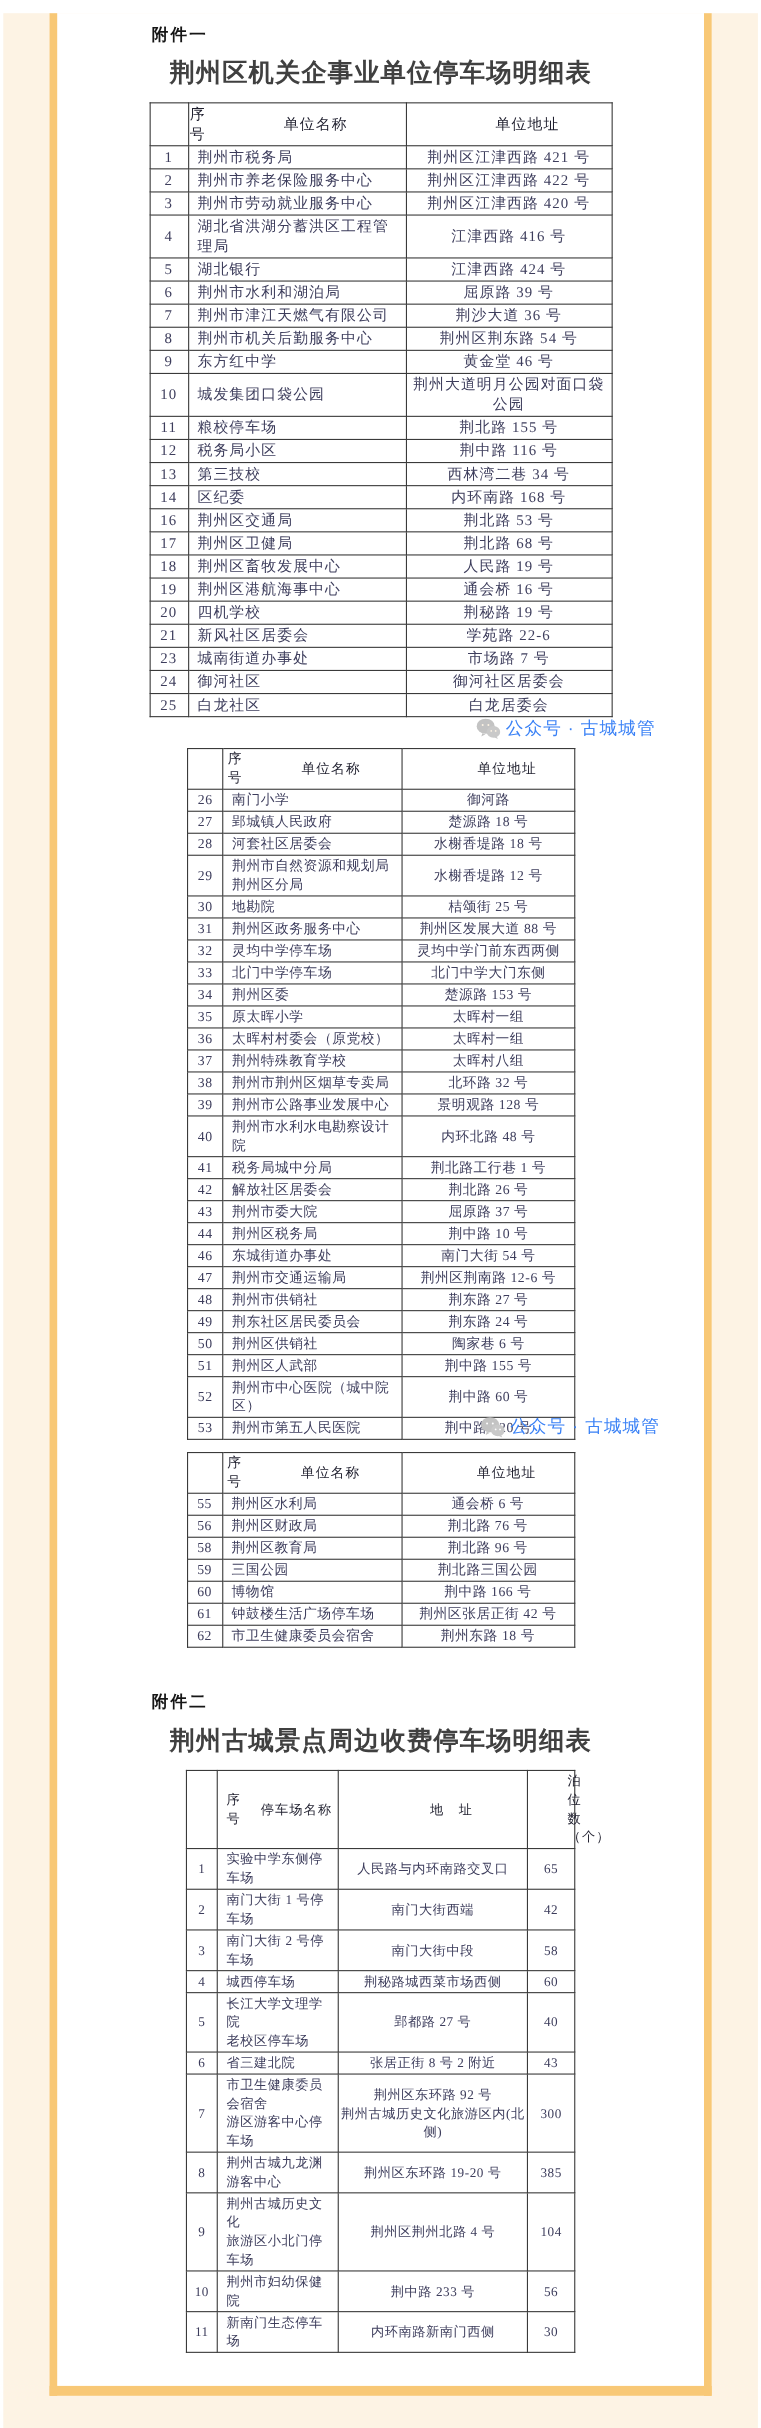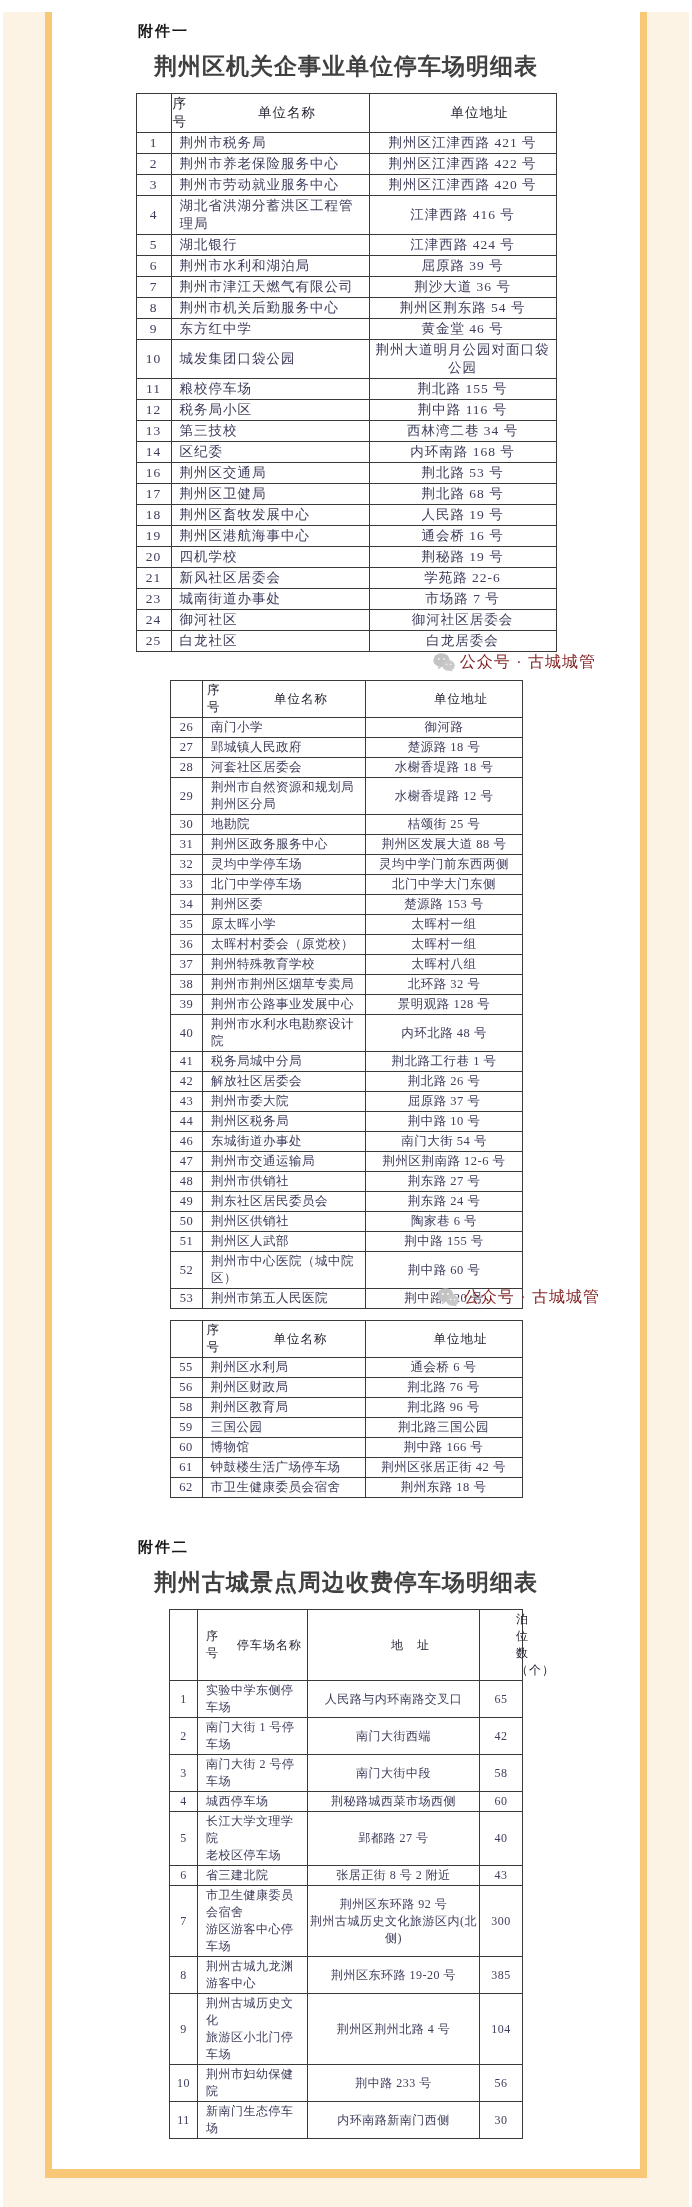--- a/index.html
+++ b/index.html
@@ -70,21 +70,21 @@
   .t3x tr{height:18px;}
   .t3x{margin-top:26px;}
   .t4x{width:353px;font-size:12px;letter-spacing:0.5px;}
   .t4x tr{height:19px;}
   .t4x th, .t4x td{white-space:pre-line;}
   .t4x td:nth-child(2){text-align:center;padding-left:2px;}
   .att-label.l2{margin-top:40px;}
   
   .wm{
     font-size:16px;
-    color:#7f1d1d;
+    color:#3b82f6;
     letter-spacing:1px;
     display:flex;
     align-items:center;
     gap:5px;
     font-family:"Liberation Sans", sans-serif;
   }
   .wm1{
     justify-content:flex-end;
     margin:0 44px 0 0;
     height:24px;

